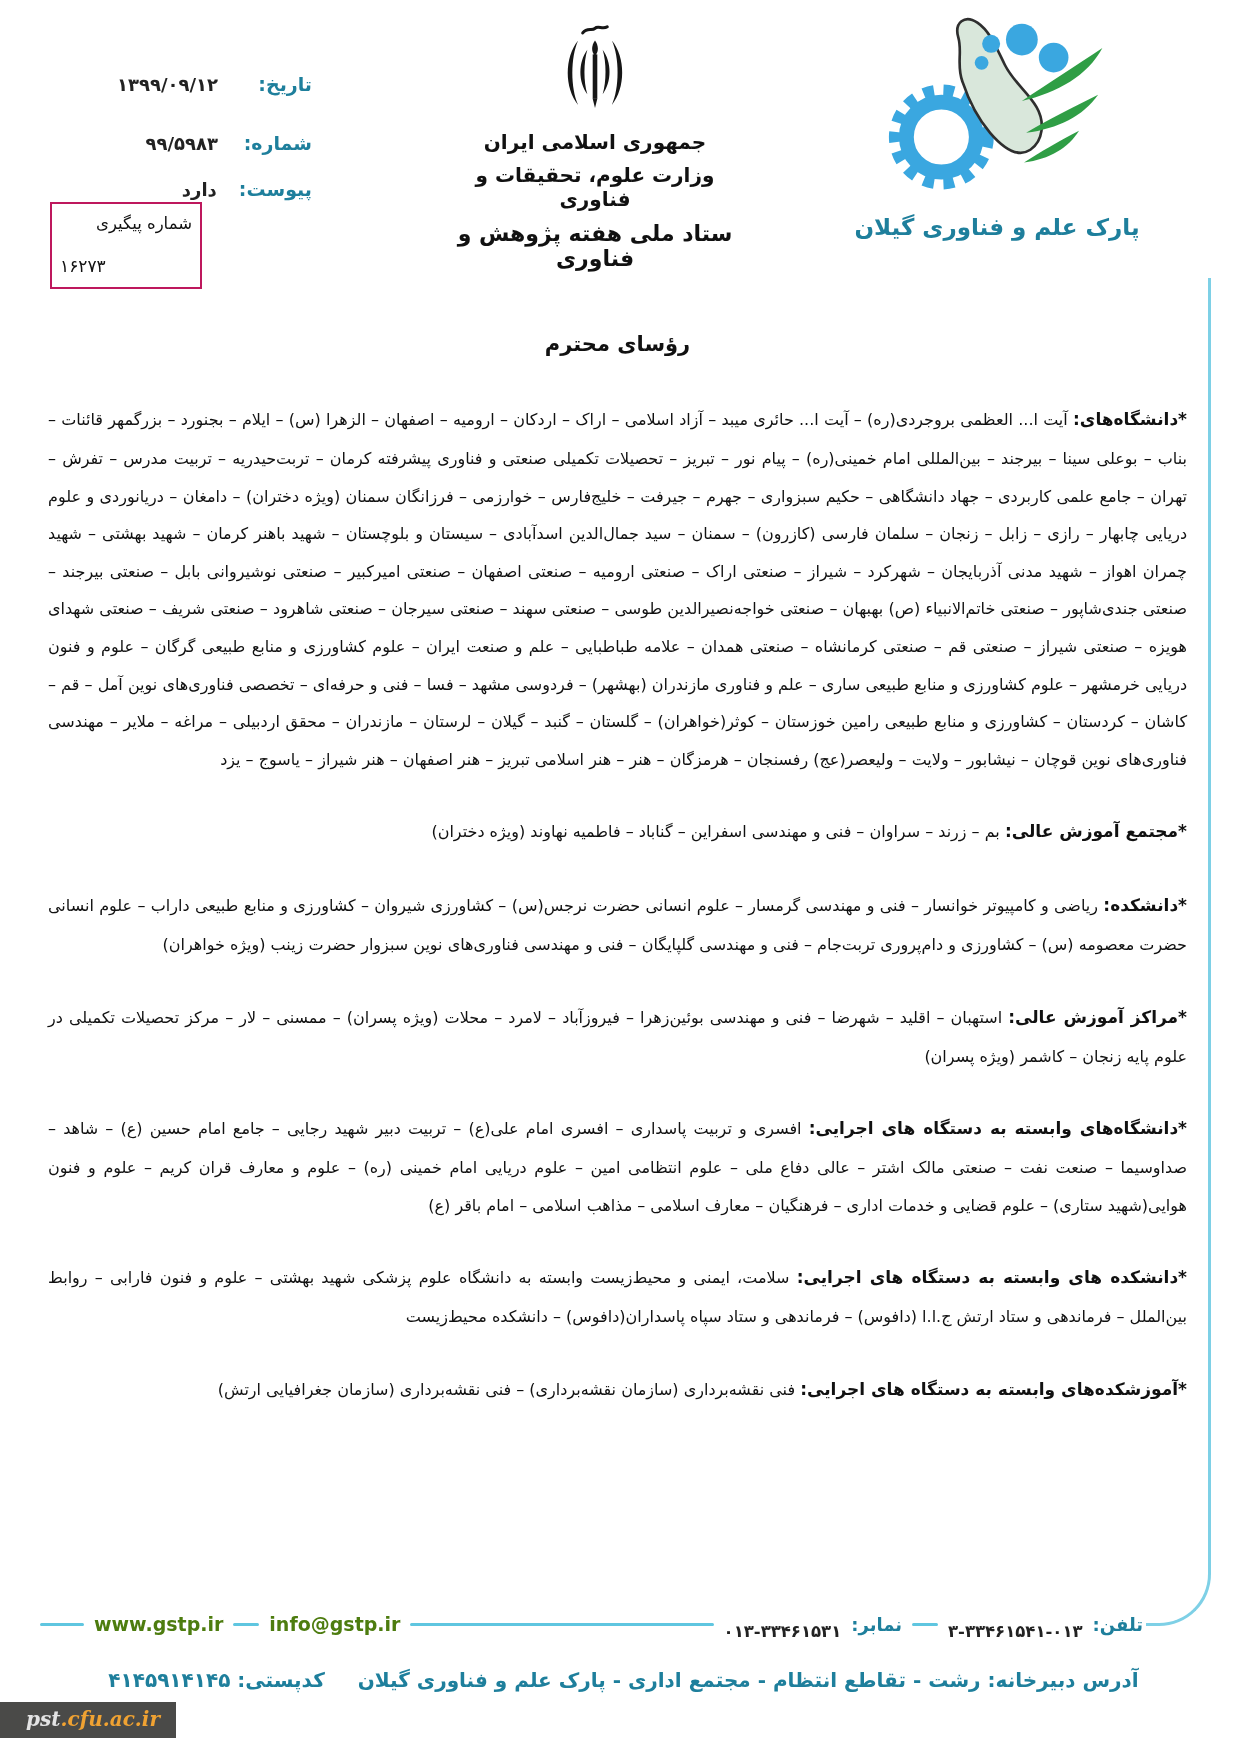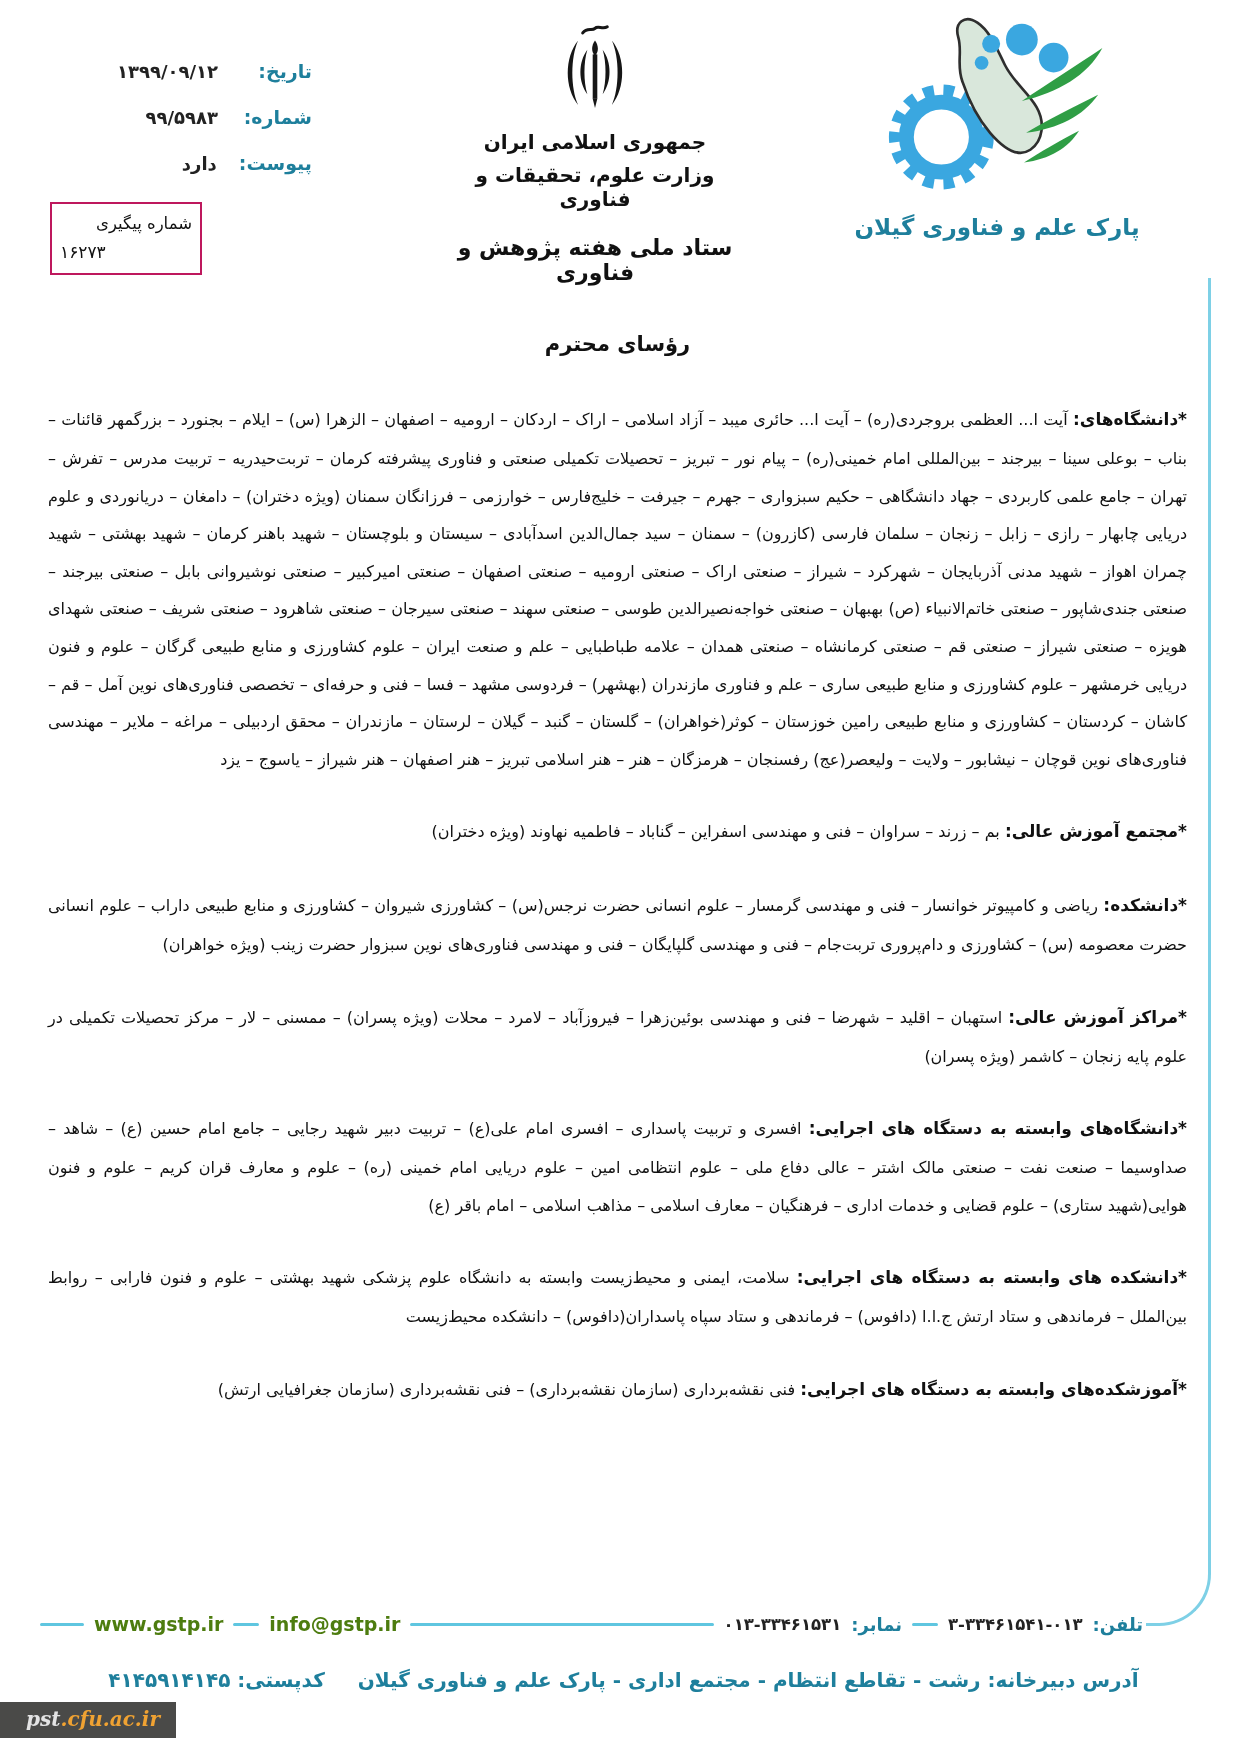--- a/index.html
+++ b/index.html
@@ -5,31 +5,31 @@
   html,body{margin:0;padding:0;background:#9a9a9a;}
   .page{position:relative;width:1239px;height:1754px;margin:0 auto;background:#ffffff;
         font-family:"DejaVu Sans",sans-serif;direction:rtl;overflow:hidden;color:#111;}
 
   
   .meta{position:absolute;top:60px;left:52px;width:260px;}
   .meta-row{display:flex;flex-direction:row;justify-content:flex-start;align-items:baseline;
             gap:22px;margin-bottom:24px;}
   .meta-label{color:#1e7f9c;font-weight:bold;font-size:19px;min-width:72px;}
   .meta-value{font-size:18px;font-weight:bold;color:#222;}
-  .num{direction:ltr;unicode-bidi:isolate;}
+  .num{direction:ltr;unicode-bidi:isolate;margin-top:14px;}
   .tracking-box{position:absolute;top:202px;left:50px;width:132px;border:2px solid #be185d;
                 padding:6px 8px;font-size:16.5px;line-height:1.7;background:#fff;}
   .tracking-value{text-align:left;font-size:17px;}
 
   
   .gov-header{position:absolute;top:20px;left:450px;width:290px;text-align:center;}
   .gov-header svg{display:block;margin:0 auto;}
   .gov-line1{font-size:20px;font-weight:bold;margin-top:6px;}
   .gov-line2{font-size:20px;font-weight:bold;margin-top:9px;}
-  .gov-line3{font-size:22px;font-weight:bold;margin-top:24px;}
+  .gov-line3{font-size:22px;font-weight:bold;margin-top:10px;}
 
   
   .park{position:absolute;top:12px;right:92px;width:300px;text-align:center;}
   .park-caption{font-size:23px;font-weight:bold;color:#1e7f9c;margin-top:2px;}
 
   
   .frame{position:absolute;top:278px;right:28px;width:62px;height:1345px;
          border-right:3px solid #7ed0e6;border-bottom:3px solid #7ed0e6;
          border-bottom-right-radius:52px;}
 

